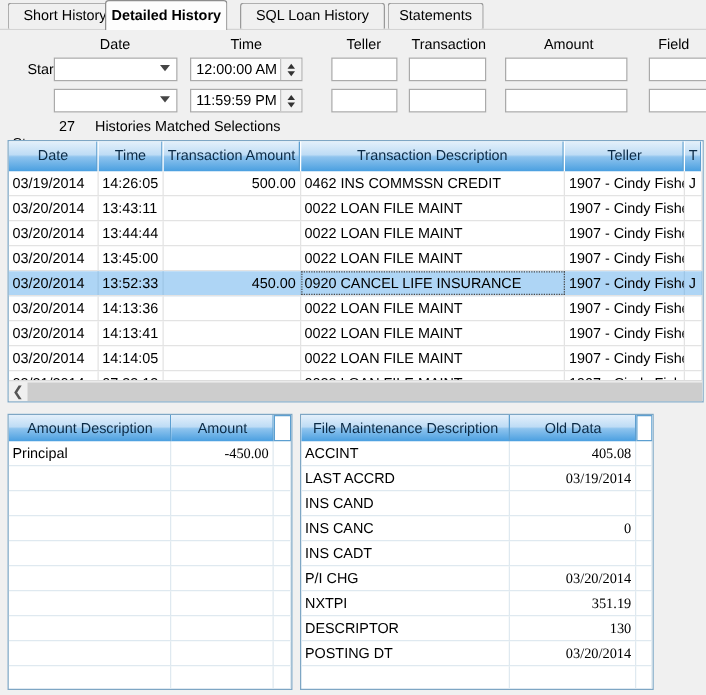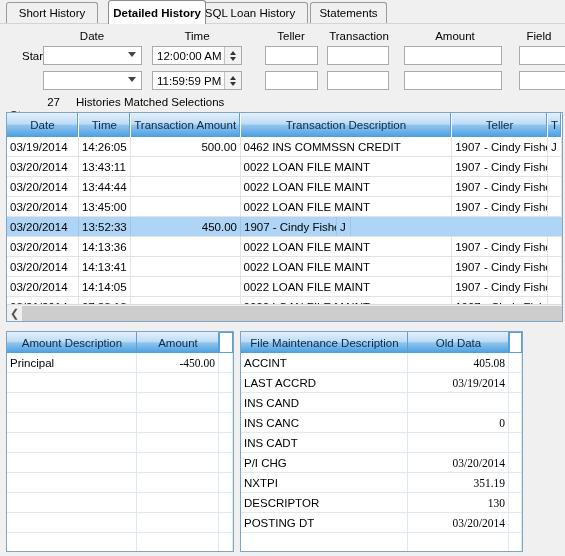--- a/index.html
+++ b/index.html
@@ -20,21 +20,21 @@
     display:flex;align-items:center;justify-content:center;
     background:#f0f0f0;border:1px solid #9a9a9a;border-bottom:none;
     border-radius:3px 3px 0 0;
     font-size:11.5px;color:#000;white-space:nowrap;box-sizing:border-box;
   }
   .tab.active{
     top:0;height:24px;background:#fdfdfd;font-weight:bold;
     border-color:#8d8d8d;z-index:3;
   }
   .tab.t0{left:6px;width:92px;}
-  .tab.t1{left:108px;width:98px;}
+  .tab.t1{left:84px;width:98px;}
   .tab.t2{left:192px;width:116px;}
   .tab.t3{left:310px;width:77px;}
 
   
   .filterbar{position:absolute;left:0;top:24px;width:565px;height:71px;background:#f0f0f0;}
   .collabel{position:absolute;font-size:11.5px;color:#000;text-align:center;white-space:nowrap;}
   .rowlabel{position:absolute;font-size:11.5px;color:#000;white-space:nowrap;}
 
   .combo{
     position:absolute;height:19px;background:#fff;border:1px solid #aaa;
@@ -248,20 +248,21 @@
         <div class="gcell c-time">13:45:00</div>
         <div class="gcell c-amt num"></div>
         <div class="gcell c-desc">0022 LOAN FILE MAINT</div>
         <div class="gcell c-teller">1907 - Cindy Fisher</div>
         <div class="gcell c-last"></div>
       </div>
       <div class="grow sel">
         <div class="gcell c-date">03/20/2014</div>
         <div class="gcell c-time">13:52:33</div>
         <div class="gcell c-amt num">450.00</div>
+        <div class="gcell c-desc focusbox">0920 CANCEL LIFE INSURANCE</div>
         <div class="gcell c-teller">1907 - Cindy Fisher</div>
         <div class="gcell c-last">J</div>
       </div>
       <div class="grow">
         <div class="gcell c-date">03/20/2014</div>
         <div class="gcell c-time">14:13:36</div>
         <div class="gcell c-amt num"></div>
         <div class="gcell c-desc">0022 LOAN FILE MAINT</div>
         <div class="gcell c-teller">1907 - Cindy Fisher</div>
         <div class="gcell c-last"></div>

